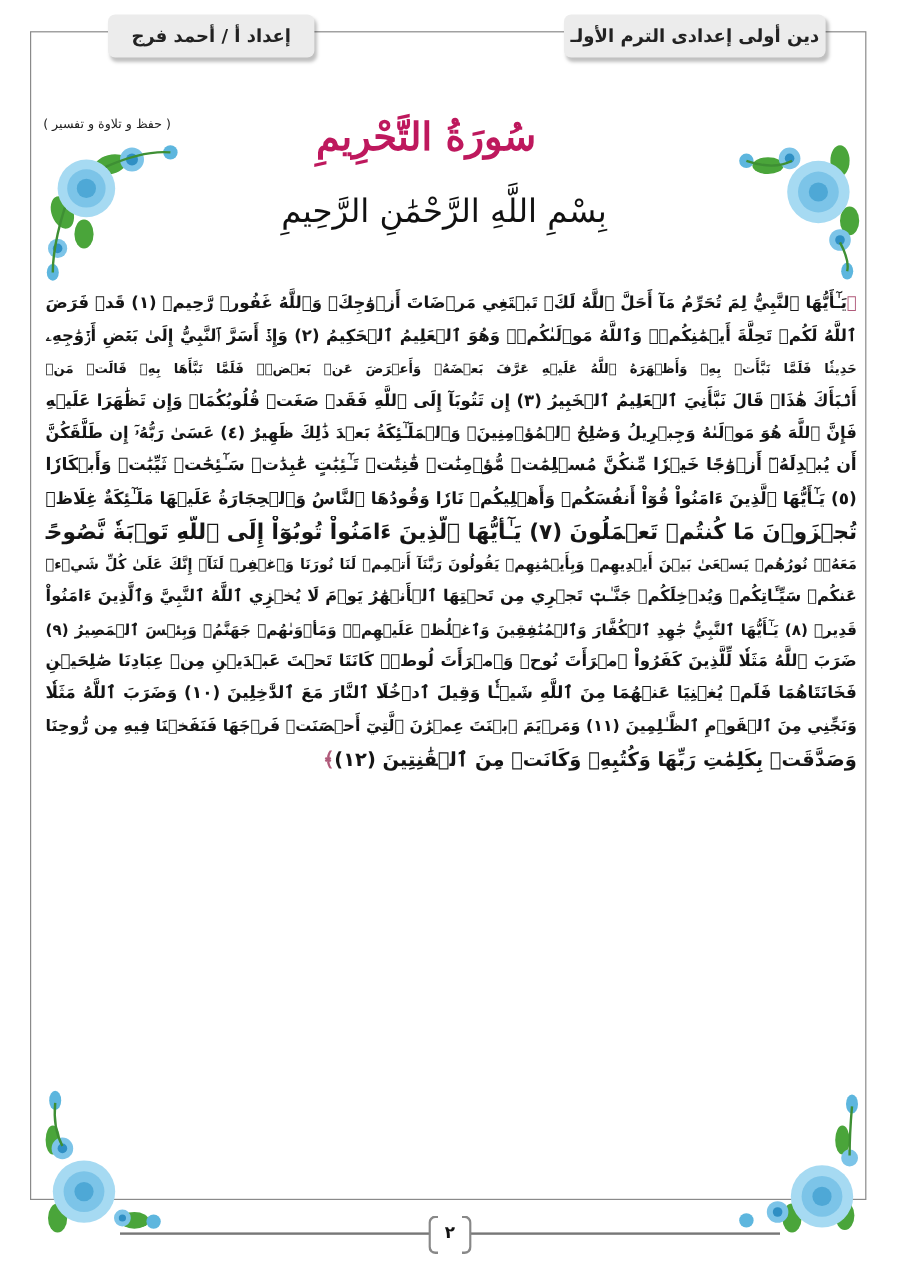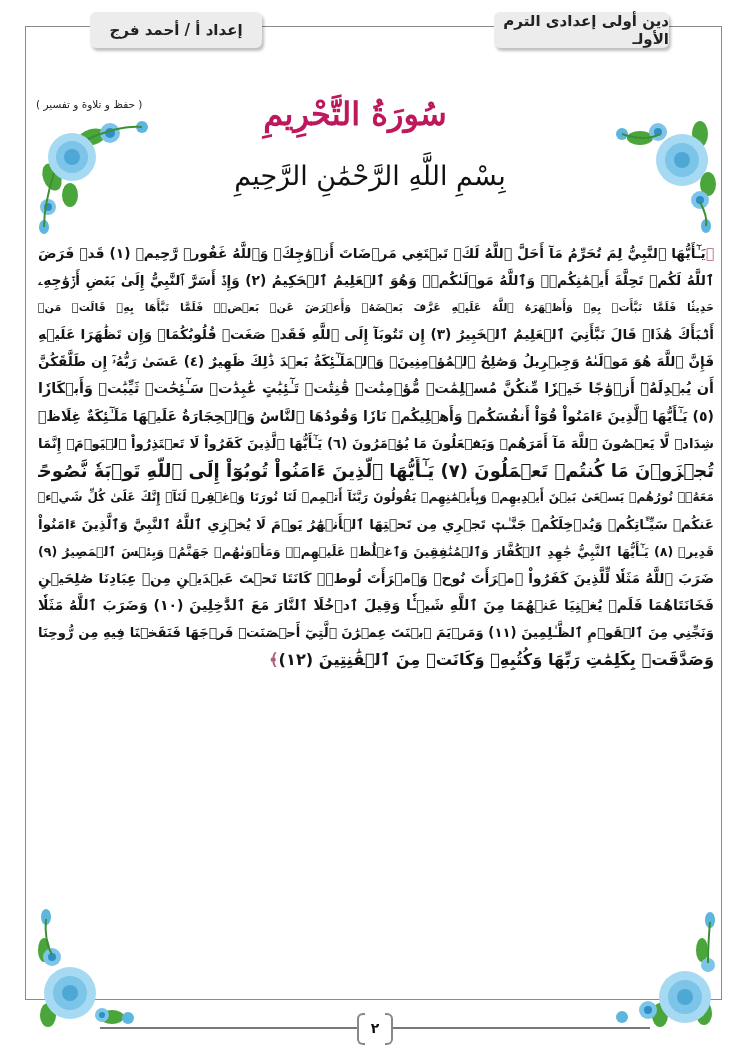--- a/index.html
+++ b/index.html
@@ -12,21 +12,21 @@
     border:1.5px solid #8a8a8a; box-sizing:border-box;
   }
   .tab {
     position:absolute; top:12px; height:36px; background:#ececec;
     border-radius:6px; box-shadow: 2px 3px 3px rgba(0,0,0,0.25);
     display:flex; align-items:center; justify-content:center;
     font-family:"DejaVu Sans", sans-serif; font-weight:bold; font-size:15px; color:#222;
     direction:rtl;
   }
   .tab-left { left:90px; width:172px; }
-  .tab-right { left:470px; width:175px;margin-left:24px; }
+  .tab-right { left:470px; width:218px; }
   .subtitle {
     position:absolute; left:36px; top:98px; font-size:10.5px; color:#222; direction:rtl;
     font-family:"DejaVu Sans", sans-serif;
     text-align:center;
   }
   .surah-title {
     position:absolute; left:185px; top:95px; width:340px; text-align:center;
     font-family:"DejaVu Serif", serif; font-size:32px; font-weight:bold; direction:rtl;
     letter-spacing:1px; color:#be185d;
   }
@@ -143,21 +143,20 @@
 </svg>
 
 <div class="verses" id="verses">
     <div class="verse-line" style="font-size: 13.8px;"><span class="orn">﴿</span><span>يَـٰٓأَيُّهَا ٱلنَّبِيُّ لِمَ تُحَرِّمُ مَآ أَحَلَّ ٱللَّهُ لَكَۖ تَبۡتَغِي مَرۡضَاتَ أَزۡوَٰجِكَۚ وَٱللَّهُ غَفُورٞ رَّحِيمٞ (١) قَدۡ فَرَضَ</span></div>
     <div class="verse-line" style="font-size: 13.8px;"><span>ٱللَّهُ لَكُمۡ تَحِلَّةَ أَيۡمَٰنِكُمۡۚ وَٱللَّهُ مَوۡلَىٰكُمۡۖ وَهُوَ ٱلۡعَلِيمُ ٱلۡحَكِيمُ (٢) وَإِذۡ أَسَرَّ ٱلنَّبِيُّ إِلَىٰ بَعۡضِ أَزۡوَٰجِهِۦ</span></div>
     <div class="verse-line" style="font-size: 11px;"><span>حَدِيثٗا فَلَمَّا نَبَّأَتۡ بِهِۦ وَأَظۡهَرَهُ ٱللَّهُ عَلَيۡهِ عَرَّفَ بَعۡضَهُۥ وَأَعۡرَضَ عَنۢ بَعۡضٖۖ فَلَمَّا نَبَّأَهَا بِهِۦ قَالَتۡ مَنۡ</span></div>
     <div class="verse-line" style="font-size: 13.8px;"><span>أَنۢبَأَكَ هَٰذَاۖ قَالَ نَبَّأَنِيَ ٱلۡعَلِيمُ ٱلۡخَبِيرُ (٣) إِن تَتُوبَآ إِلَى ٱللَّهِ فَقَدۡ صَغَتۡ قُلُوبُكُمَاۖ وَإِن تَظَٰهَرَا عَلَيۡهِ</span></div>
     <div class="verse-line" style="font-size: 13.5px;"><span>فَإِنَّ ٱللَّهَ هُوَ مَوۡلَىٰهُ وَجِبۡرِيلُ وَصَٰلِحُ ٱلۡمُؤۡمِنِينَۖ وَٱلۡمَلَـٰٓئِكَةُ بَعۡدَ ذَٰلِكَ ظَهِيرٌ (٤) عَسَىٰ رَبُّهُۥٓ إِن طَلَّقَكُنَّ</span></div>
     <div class="verse-line" style="font-size: 14.4px;"><span>أَن يُبۡدِلَهُۥٓ أَزۡوَٰجًا خَيۡرٗا مِّنكُنَّ مُسۡلِمَٰتٖ مُّؤۡمِنَٰتٖ قَٰنِتَٰتٖ تَـٰٓئِبَٰتٍ عَٰبِدَٰتٖ سَـٰٓئِحَٰتٖ ثَيِّبَٰتٖ وَأَبۡكَارٗا</span></div>
     <div class="verse-line" style="font-size: 14.1px;"><span>(٥) يَـٰٓأَيُّهَا ٱلَّذِينَ ءَامَنُواْ قُوٓاْ أَنفُسَكُمۡ وَأَهۡلِيكُمۡ نَارٗا وَقُودُهَا ٱلنَّاسُ وَٱلۡحِجَارَةُ عَلَيۡهَا مَلَـٰٓئِكَةٌ غِلَاظٞ</span></div>
-    <div class="verse-line" style="font-size: 13.2px;"><span>شِدَادٞ لَّا يَعۡصُونَ ٱللَّهَ مَآ أَمَرَهُمۡ وَيَفۡعَلُونَ مَا يُؤۡمَرُونَ (٦) يَـٰٓأَيُّهَا ٱلَّذِينَ كَفَرُواْ لَا تَعۡتَذِرُواْ ٱلۡيَوۡمَۖ إِنَّمَا</span></div>
     <div class="verse-line" style="font-size: 18px;"><span>تُجۡزَوۡنَ مَا كُنتُمۡ تَعۡمَلُونَ (٧) يَـٰٓأَيُّهَا ٱلَّذِينَ ءَامَنُواْ تُوبُوٓاْ إِلَى ٱللَّهِ تَوۡبَةٗ نَّصُوحًا عَسَىٰ رَبُّكُمۡ أَن يُكَفِّرَ</span></div>
     <div class="verse-line" style="font-size: 12px;"><span>مَعَهُۥۖ نُورُهُمۡ يَسۡعَىٰ بَيۡنَ أَيۡدِيهِمۡ وَبِأَيۡمَٰنِهِمۡ يَقُولُونَ رَبَّنَآ أَتۡمِمۡ لَنَا نُورَنَا وَٱغۡفِرۡ لَنَآۖ إِنَّكَ عَلَىٰ كُلِّ شَيۡءٖ</span></div>
     <div class="verse-line" style="font-size: 13.5px;"><span>عَنكُمۡ سَيِّـَٔاتِكُمۡ وَيُدۡخِلَكُمۡ جَنَّـٰتٖ تَجۡرِي مِن تَحۡتِهَا ٱلۡأَنۡهَٰرُ يَوۡمَ لَا يُخۡزِي ٱللَّهُ ٱلنَّبِيَّ وَٱلَّذِينَ ءَامَنُواْ</span></div>
     <div class="verse-line" style="font-size: 12.6px;"><span>قَدِيرٞ (٨) يَـٰٓأَيُّهَا ٱلنَّبِيُّ جَٰهِدِ ٱلۡكُفَّارَ وَٱلۡمُنَٰفِقِينَ وَٱغۡلُظۡ عَلَيۡهِمۡۚ وَمَأۡوَىٰهُمۡ جَهَنَّمُۖ وَبِئۡسَ ٱلۡمَصِيرُ (٩)</span></div>
     <div class="verse-line" style="font-size: 13.8px;"><span>ضَرَبَ ٱللَّهُ مَثَلٗا لِّلَّذِينَ كَفَرُواْ ٱمۡرَأَتَ نُوحٖ وَٱمۡرَأَتَ لُوطٖۖ كَانَتَا تَحۡتَ عَبۡدَيۡنِ مِنۡ عِبَادِنَا صَٰلِحَيۡنِ</span></div>
     <div class="verse-line" style="font-size: 14.1px;"><span>فَخَانَتَاهُمَا فَلَمۡ يُغۡنِيَا عَنۡهُمَا مِنَ ٱللَّهِ شَيۡـٔٗا وَقِيلَ ٱدۡخُلَا ٱلنَّارَ مَعَ ٱلدَّٰخِلِينَ (١٠) وَضَرَبَ ٱللَّهُ مَثَلٗا</span></div>
     <div class="verse-line" style="font-size: 13.2px;"><span>وَنَجِّنِي مِنَ ٱلۡقَوۡمِ ٱلظَّـٰلِمِينَ (١١) وَمَرۡيَمَ ٱبۡنَتَ عِمۡرَٰنَ ٱلَّتِيٓ أَحۡصَنَتۡ فَرۡجَهَا فَنَفَخۡنَا فِيهِ مِن رُّوحِنَا</span></div>
     <div class="verse-line last"><span>وَصَدَّقَتۡ بِكَلِمَٰتِ رَبِّهَا وَكُتُبِهِۦ وَكَانَتۡ مِنَ ٱلۡقَٰنِتِينَ (١٢)</span><span class="orn">﴾</span></div>
   </div>
 

